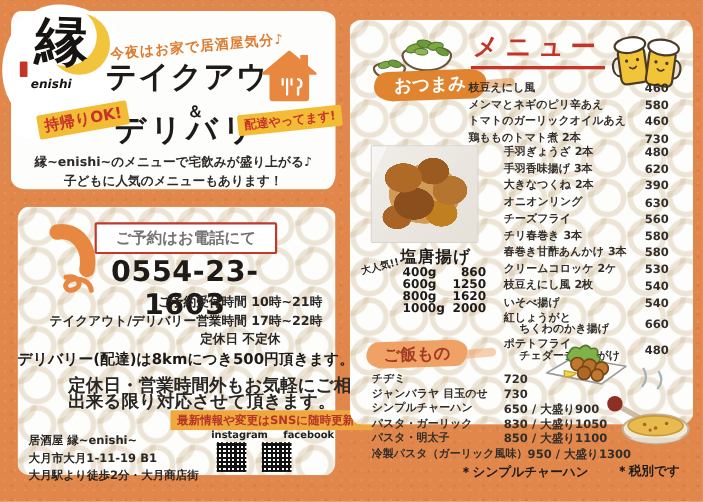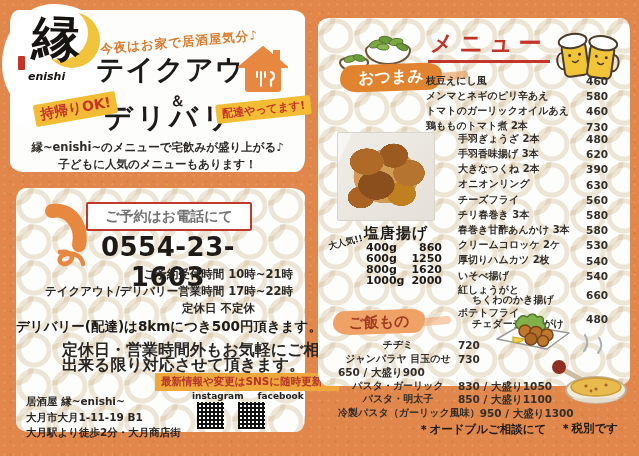--- a/index.html
+++ b/index.html
@@ -92,21 +92,21 @@
       radial-gradient(46px 38px at 50% 50%, #D19A55 70%, transparent 71%),
       linear-gradient(135deg,#F0EDE8 0%,#E5E0D8 100%);}
   .popular{left:10px;top:218px;font-size:9px;font-weight:bold;color:#2A2623;transform:rotate(-14deg);white-space:nowrap;}
   .kara-name{left:46px;top:206px;font-size:15px;font-weight:900;color:#1E1A17;letter-spacing:1px;}
   .sizes{left:48px;top:224px;width:76px;font-size:11px;font-weight:bold;color:#1E1A17;}
   .srow{display:flex;line-height:11px;margin-bottom:0;}
   .srow .sprice{margin-left:auto;}
   .kara-note{left:20px;top:272px;font-size:9.5px;font-weight:bold;color:#2A2623;white-space:nowrap;}
   .gohan-list{left:20px;top:322px;width:268px;}
   .grow{display:flex;margin-bottom:3.4px;}
-  .grow .gname{min-width:120px;line-height:10.2px;white-space:nowrap;text-align:center;}
+  .grow .gname{min-width:120px;line-height:10.2px;white-space:nowrap;}
   .grow .gprice{line-height:10.2px;white-space:nowrap;font-size:10.5px;}
   .fn{font-size:11.5px;font-weight:900;color:#1E1A17;white-space:nowrap;}
   .fn-l{left:100px;top:404px;} .fn-r{left:242px;top:403px;}
   .plate-illu{left:173px;top:284px;} .pan-illu{left:226px;top:316px;}
 </style>
 </head>
 <body>
 
 <div class="canvas">
 
@@ -299,21 +299,21 @@
         <div class="mrow">
           <span>
             <div class="mname">クリームコロッケ 2ケ</div>
 
           </span>
           <span class="mprice">530</span>
         </div>
 
         <div class="mrow">
           <span>
-            <div class="mname">厚切りハムカツ 2枚</div>
+            <div class="mname">枝豆えにし風 2枚</div>
 
           </span>
           <span class="mprice">540</span>
         </div>
 
         <div class="mrow">
           <span>
             <div class="mname">いそべ揚げ</div>
 
           </span>
@@ -370,20 +370,21 @@
           <span class="gname">チヂミ</span>
           <span class="gprice">720</span>
         </div>
 
         <div class="grow">
           <span class="gname">ジャンバラヤ 目玉のせ</span>
           <span class="gprice">730</span>
         </div>
 
         <div class="grow">
+          <span class="gname">シンプルチャーハン</span>
           <span class="gprice">650 / 大盛り900</span>
         </div>
 
         <div class="grow">
           <span class="gname">パスタ・ガーリック</span>
           <span class="gprice">830 / 大盛り1050</span>
         </div>
 
         <div class="grow">
           <span class="gname">パスタ・明太子</span>
@@ -417,17 +418,17 @@
         <ellipse cx="52" cy="56" rx="30" ry="13" fill="#F1E9DA" stroke="#C2B098" stroke-width="2"></ellipse>
         <ellipse cx="52" cy="53" rx="25" ry="9" fill="#E9BA4E" stroke="#C89A33" stroke-width="1.5"></ellipse>
         <circle cx="42" cy="52" r="1.6" fill="#A8632A"></circle>
           <circle cx="52" cy="55" r="1.6" fill="#A8632A"></circle>
         <circle cx="62" cy="51" r="1.6" fill="#A8632A"></circle>
           <circle cx="47" cy="57" r="1.4" fill="#A8632A"></circle>
         <path d="M28 64 a26 8 0 0 0 48 0" fill="#E6DCCB"></path>
       </svg>
     </div>
 
-    <div class="abs fn fn-l">＊オードブルご相談にて</div>
+    <div class="abs fn fn-l">＊シンプルチャーハン</div>
     <div class="abs fn fn-r">＊税別です</div>
   </div>
 
 </div>
 
 </body></html>

